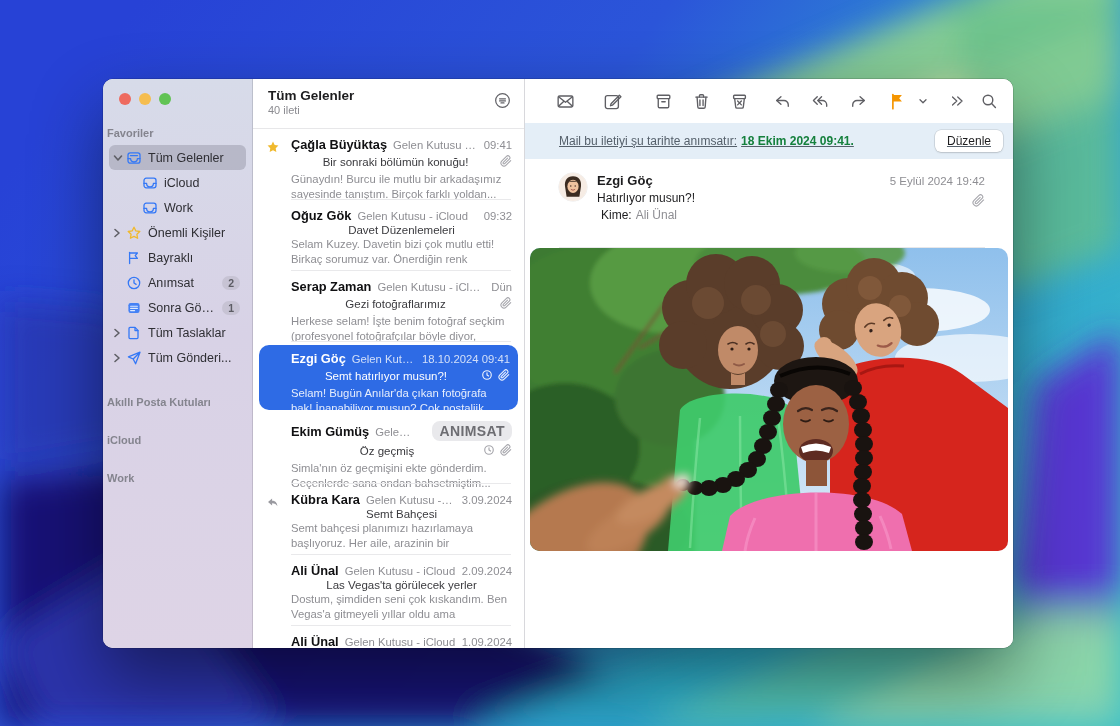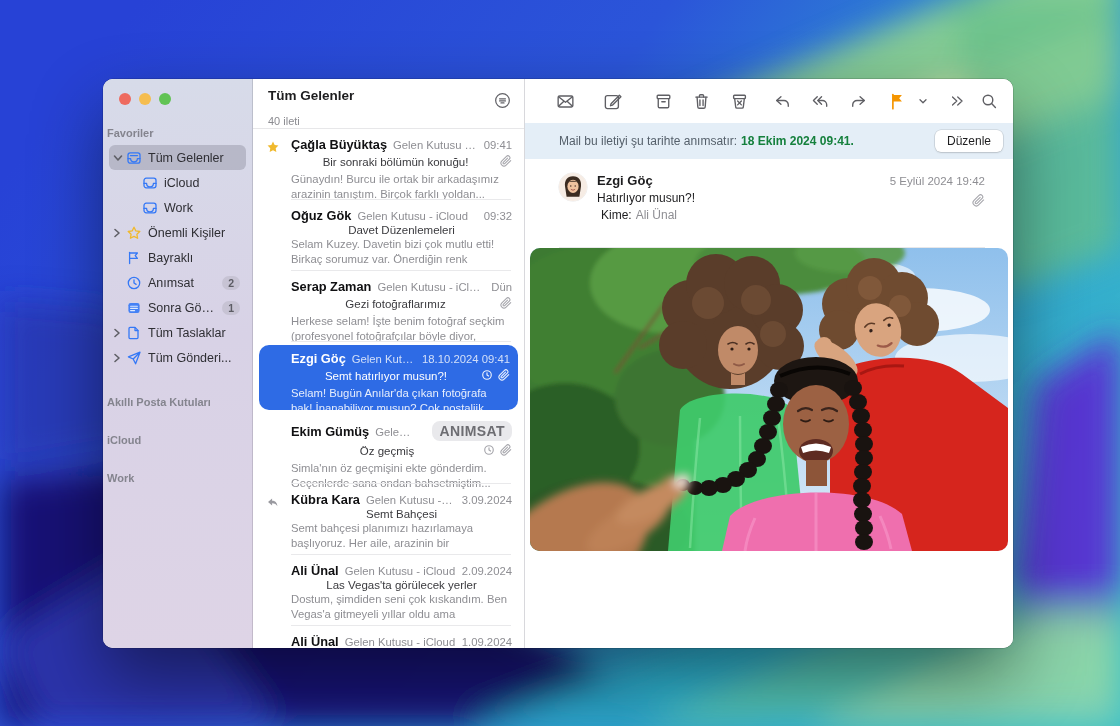--- a/index.html
+++ b/index.html
@@ -43,21 +43,21 @@
   .sb-label{flex:1;min-width:0;white-space:nowrap;overflow:hidden;text-overflow:ellipsis;}
   .sb-badge{
     flex:none;background:rgba(120,120,128,.18);color:#5c5c64;border-radius:9px;
     font-size:10.5px;font-weight:600;padding:1px 6px;margin-left:4px;
   }
 
   
   .list{width:272px;flex:none;background:#fff;border-right:1px solid #d8d8dc;box-sizing:border-box;overflow:hidden;}
   .list-header{height:50px;box-sizing:border-box;padding:9px 12px 0 15px;border-bottom:1px solid #e7e7e9;position:relative;}
   .list-title{font-size:13.5px;font-weight:700;color:#1d1d1f;}
-  .list-count{font-size:11px;color:#8b8b90;margin-top:12px;}
+  .list-count{font-size:11px;color:#8b8b90;margin-top:1px;}
   .filter-btn{position:absolute;right:12px;top:12px;color:#636368;}
   .rows{position:relative;}
   .msg{position:relative;height:71px;box-sizing:border-box;padding:8px 12px 0 38px;cursor:default;}
   .msg:after{content:"";position:absolute;left:38px;right:13px;bottom:0;border-bottom:1px solid #e9e9eb;}
   .msg .lead{position:absolute;left:13px;top:11px;width:16px;height:14px;color:#9a9aa0;}
   .m-l1{display:flex;align-items:baseline;min-width:0;}
   .m-sender{font-size:12.8px;font-weight:700;color:#101012;white-space:nowrap;flex:none;}
   .m-mailbox{font-size:11.3px;color:#8e8e93;margin-left:6px;flex:1;min-width:0;white-space:nowrap;overflow:hidden;text-overflow:ellipsis;}
   .m-date{font-size:11.3px;color:#8e8e93;margin-left:6px;flex:none;}
   .m-chip{flex:none;margin-left:18px;background:#e9e9ec;color:#6d6d72;border-radius:8px;
@@ -71,21 +71,21 @@
   .msg.sel .m-sender,.msg.sel .m-subject{color:#fff;}
   .msg.sel .m-mailbox,.msg.sel .m-date{color:rgba(255,255,255,.78);}
   .msg.sel .m-preview{color:rgba(255,255,255,.88);}
   .msg.sel .m-icons{color:rgba(255,255,255,.92);}
 
   
   .pane{flex:1;display:flex;flex-direction:column;background:#fff;min-width:0;}
   .toolbar{height:44px;flex:none;display:flex;align-items:center;padding:0 14px 0 14px;}
   .tb-btn{width:24px;height:24px;display:flex;align-items:center;justify-content:center;color:#5f5f64;}
   .tb-btn svg{display:block;}
-  .banner{height:36px;flex:none;background:#e4eef7;display:flex;align-items:center;padding:0 10px 0 34px;font-size:12px;color:#55606b;}
+  .banner{height:36px;flex:none;background:#e4eef7;display:flex;align-items:center;padding:0 10px 0 34px;font-size:12px;color:#55606b;text-decoration:underline;}
   .banner b{color:#15803d;font-weight:700;margin-left:4px;}
   .edit-btn{
     margin-left:auto;background:#fff;border:none;border-radius:6px;padding:4px 12px;
     font-size:12px;color:#1d1d1f;font-family:inherit;
     box-shadow:0 0 0 .5px rgba(0,0,0,.15),0 1px 2px rgba(0,0,0,.12);
   }
   .msg-header{height:78px;flex:none;box-sizing:border-box;padding:14px 28px 0 34px;position:relative;}
   .mh-row{display:flex;}
   .avatar{width:28px;height:28px;border-radius:50%;overflow:hidden;flex:none;margin-right:10px;box-shadow:0 0 0 .5px rgba(0,0,0,.1);}
   .mh-from{font-size:13px;font-weight:700;color:#1d1d1f;}
@@ -274,21 +274,21 @@
             <span class="m-date">09:41</span>
           </div>
           <div class="m-l2">
             <span class="m-subject">Bir sonraki bölümün konuğu!</span>
             <span class="m-icons">
               <span><svg width="12" height="12" viewBox="0 0 24 24" fill="none" stroke="currentColor" stroke-width="2.1" stroke-linecap="round">
                   <path d="M21.44 11.05l-9.19 9.19a6 6 0 0 1-8.49-8.49l9.19-9.19a4 4 0 0 1 5.66 5.66l-9.2 9.19a2 2 0 0 1-2.83-2.83l8.49-8.48"></path>
                 </svg></span>
             </span>
           </div>
-          <div class="m-preview">Günaydın! Burcu ile ortak bir arkadaşımız arazinin tanıştım. Birçok farklı yoldan...</div>
+          <div class="m-preview">Günaydın! Burcu ile mutlu bir arkadaşımız sayesinde tanıştım. Birçok farklı yoldan...</div>
         </div>
         <div class="msg">
           <div class="m-l1">
             <span class="m-sender">Oğuz Gök</span>
             <span class="m-mailbox">Gelen Kutusu - iCloud</span>
             <span class="m-date">09:32</span>
           </div>
           <div class="m-l2">
             <span class="m-subject">Davet Düzenlemeleri</span>
             <span class="m-icons"></span>

